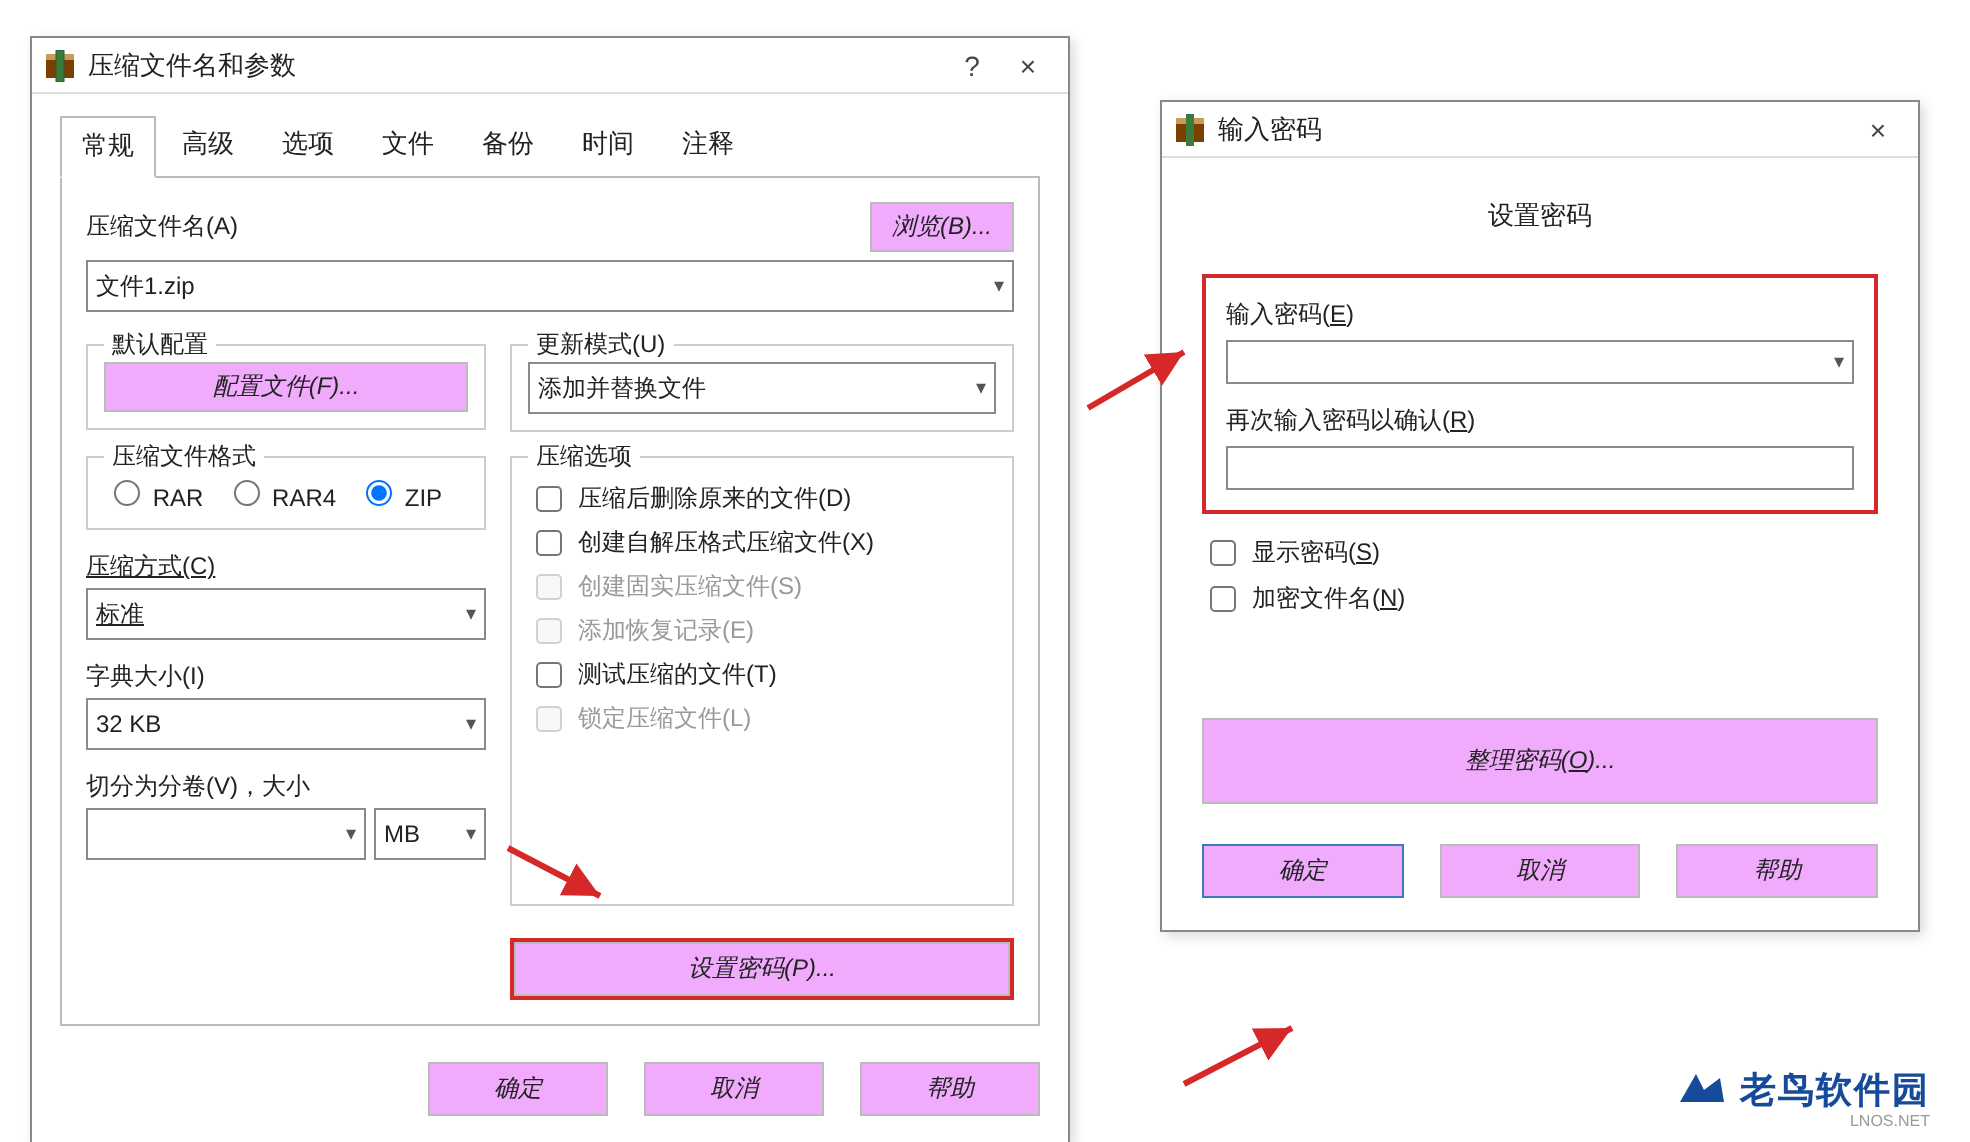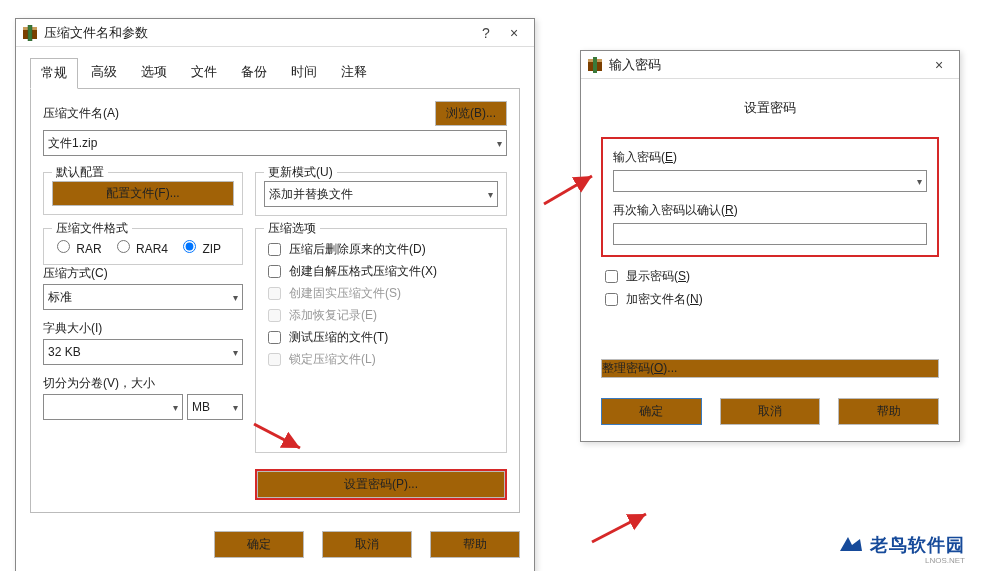--- a/index.html
+++ b/index.html
@@ -12,41 +12,41 @@
   .ctrlbtn { width: 28px; height: 22px; display: flex; align-items: center; justify-content: center; font-size: 14px; color: #444; }
 
   
   .dlg1 { left: 15px; top: 18px; width: 520px; }
   .tabs { display: flex; padding: 10px 14px 0 14px; }
   .tab { padding: 5px 10px 6px 10px; border: 1px solid transparent; margin-right: 2px; font-size: 13px; }
   .tab.active { border: 1px solid #bbb; border-bottom: 1px solid #fff; background:#fff; position:relative; top:1px; }
   .tab-frame { margin: 0 14px 10px 14px; border: 1px solid #bbb; padding: 12px; }
   .row { display: flex; align-items: center; }
   .label { font-size: 12px; }
-  .btn { background: #a16207; border: 1px solid #bbb; padding: 3px 10px; font-size: 12px; cursor:pointer; }
+  .btn { background: #f0abfc; border: 1px solid #bbb; padding: 3px 10px; font-size: 12px; cursor:pointer;font-style:italic; }
   .combo { border: 1px solid #8a8a8a; background:#fff; height: 22px; display:flex; align-items:center; padding: 12px 4px; position:relative; }
   .combo .caret { position:absolute; right:4px; font-size:10px; color:#555; }
   .group { border: 1px solid #ccc; padding: 8px; margin-top: 8px; position: relative; }
   .group-title { position:absolute; top:-9px; left:8px; background:#fff; padding: 0 4px; font-size:12px; }
   .radio-row { display:flex; gap: 10px; align-items:flex-end; }
   .chk { display:flex; align-items:center; gap:5px; margin: 3px 0; }
   .chk.disabled { color:#999; }
   .red-box { border: 2px solid #d62828; }
   .footer-btns { display:flex; justify-content:flex-end; gap: 18px; padding: 8px 14px 14px 14px; }
   .footer-btns .btn { width: 90px; text-align:center; padding:4px 0; }
 
   
   .dlg2 { left: 580px; top: 50px; width: 380px; }
   .d2-body { padding: 14px 20px 10px 20px; }
   .d2-heading { text-align:center; font-size:13px; margin: 6px 0 20px 0; }
   .d2-redbox { border: 2px solid #d62828; padding: 10px; }
   .textbox { width:100%; height: 22px; border:1px solid #8a8a8a; background:#fff; display:flex; align-items:center; padding: 0 4px; position:relative; }
   .textbox .caret { position:absolute; right:4px; font-size:10px; color:#555; }
   .d2-chk { display:flex; align-items:center; gap:5px; margin: 4px 0; }
-  .d2-wide-btn { width: 100%; text-align:left; padding: 0 0; }
+  .d2-wide-btn { width: 100%; text-align:center; padding: 12px 0; }
   .d2-footer { display:flex; gap: 18px; padding: 10px 20px 16px 20px; }
   .d2-footer .btn { flex:1; text-align:center; padding:4px 0; }
 
   
   .arrow { position:absolute; pointer-events:none; }
 
   
   .watermark { position:absolute; right: 20px; bottom: 14px; display:flex; align-items:flex-start; gap:6px; color:#164a9a; font-weight:bold; font-size:18px; letter-spacing:1px; }
   .watermark .sub { font-size:8px; color:#999; font-weight:normal; letter-spacing:0; position:absolute; right:0; bottom:-8px; }
   .under { text-decoration: underline; }
@@ -112,21 +112,21 @@
       <div style="flex:0 0 200px;">
         <div class="group">
           <span class="group-title">压缩文件格式</span>
           <div class="radio-row">
             <label><input type="radio" name="fmt" style=""> <span>RAR</span></label>
             <label><input type="radio" name="fmt" style=""> <span>RAR4</span></label>
             <label><input type="radio" name="fmt" checked="" style=""> <span>ZIP</span></label>
           </div>
         </div>
 
-        <div style="">
+        <div style="margin-top:10px;text-decoration:underline;">
           <span>压缩方式(C)</span>
           <div class="combo" style="margin-top:2px;">
             <span>标准</span>
             <span class="caret">▾</span>
           </div>
         </div>
 
         <div style="margin-top:10px;">
           <span>字典大小(I)</span>
           <div class="combo" style="margin-top:2px;">

